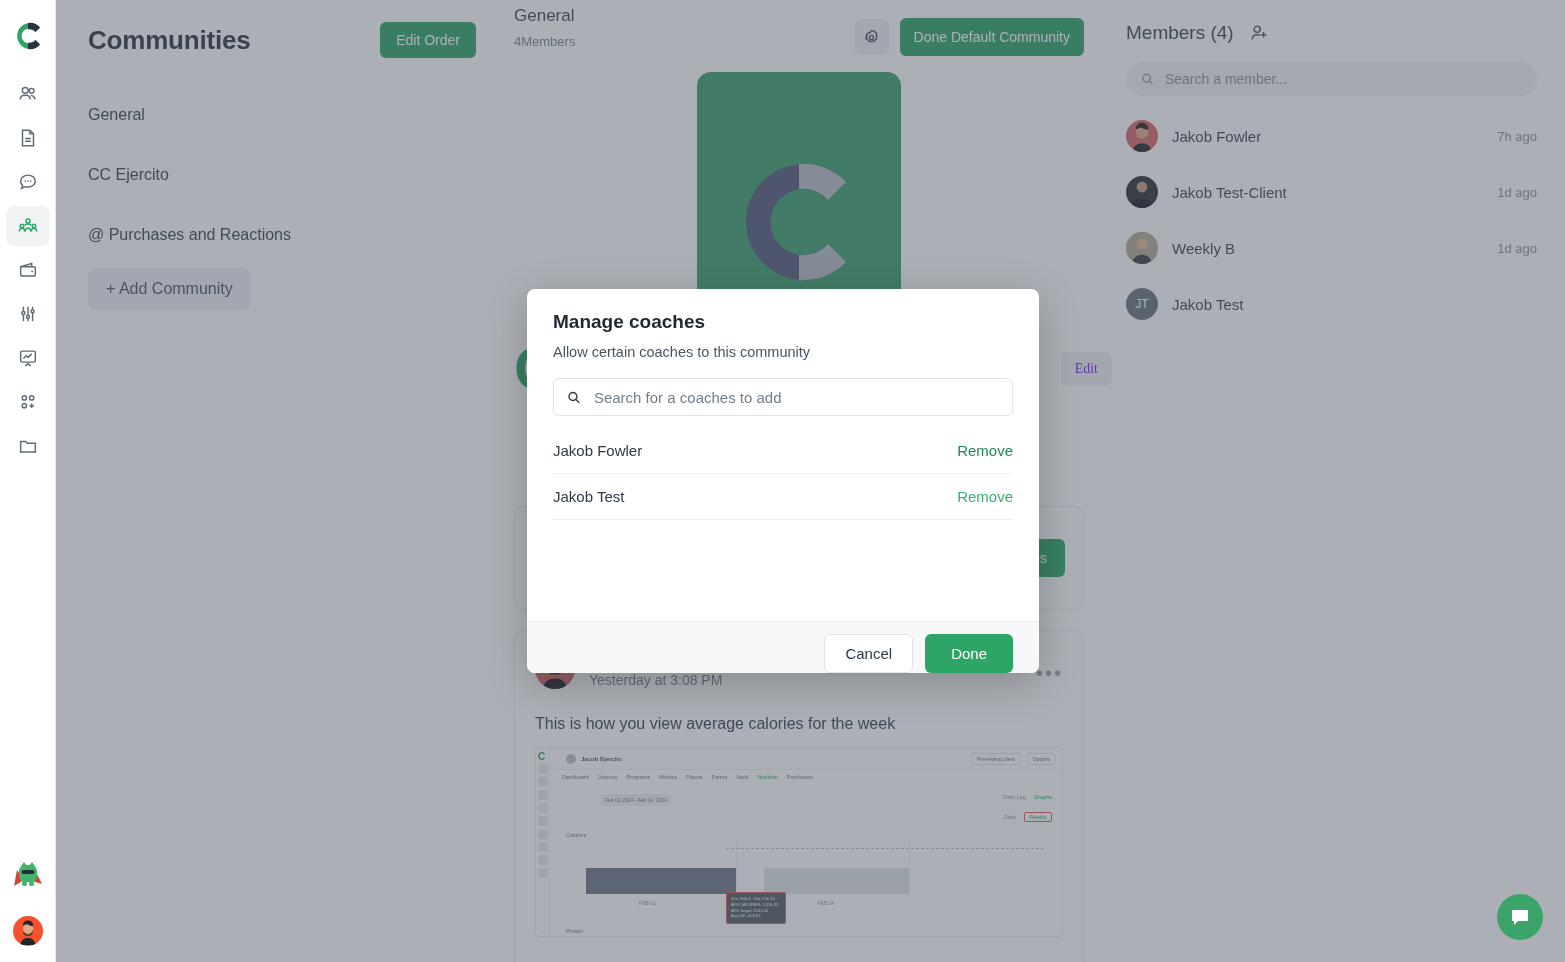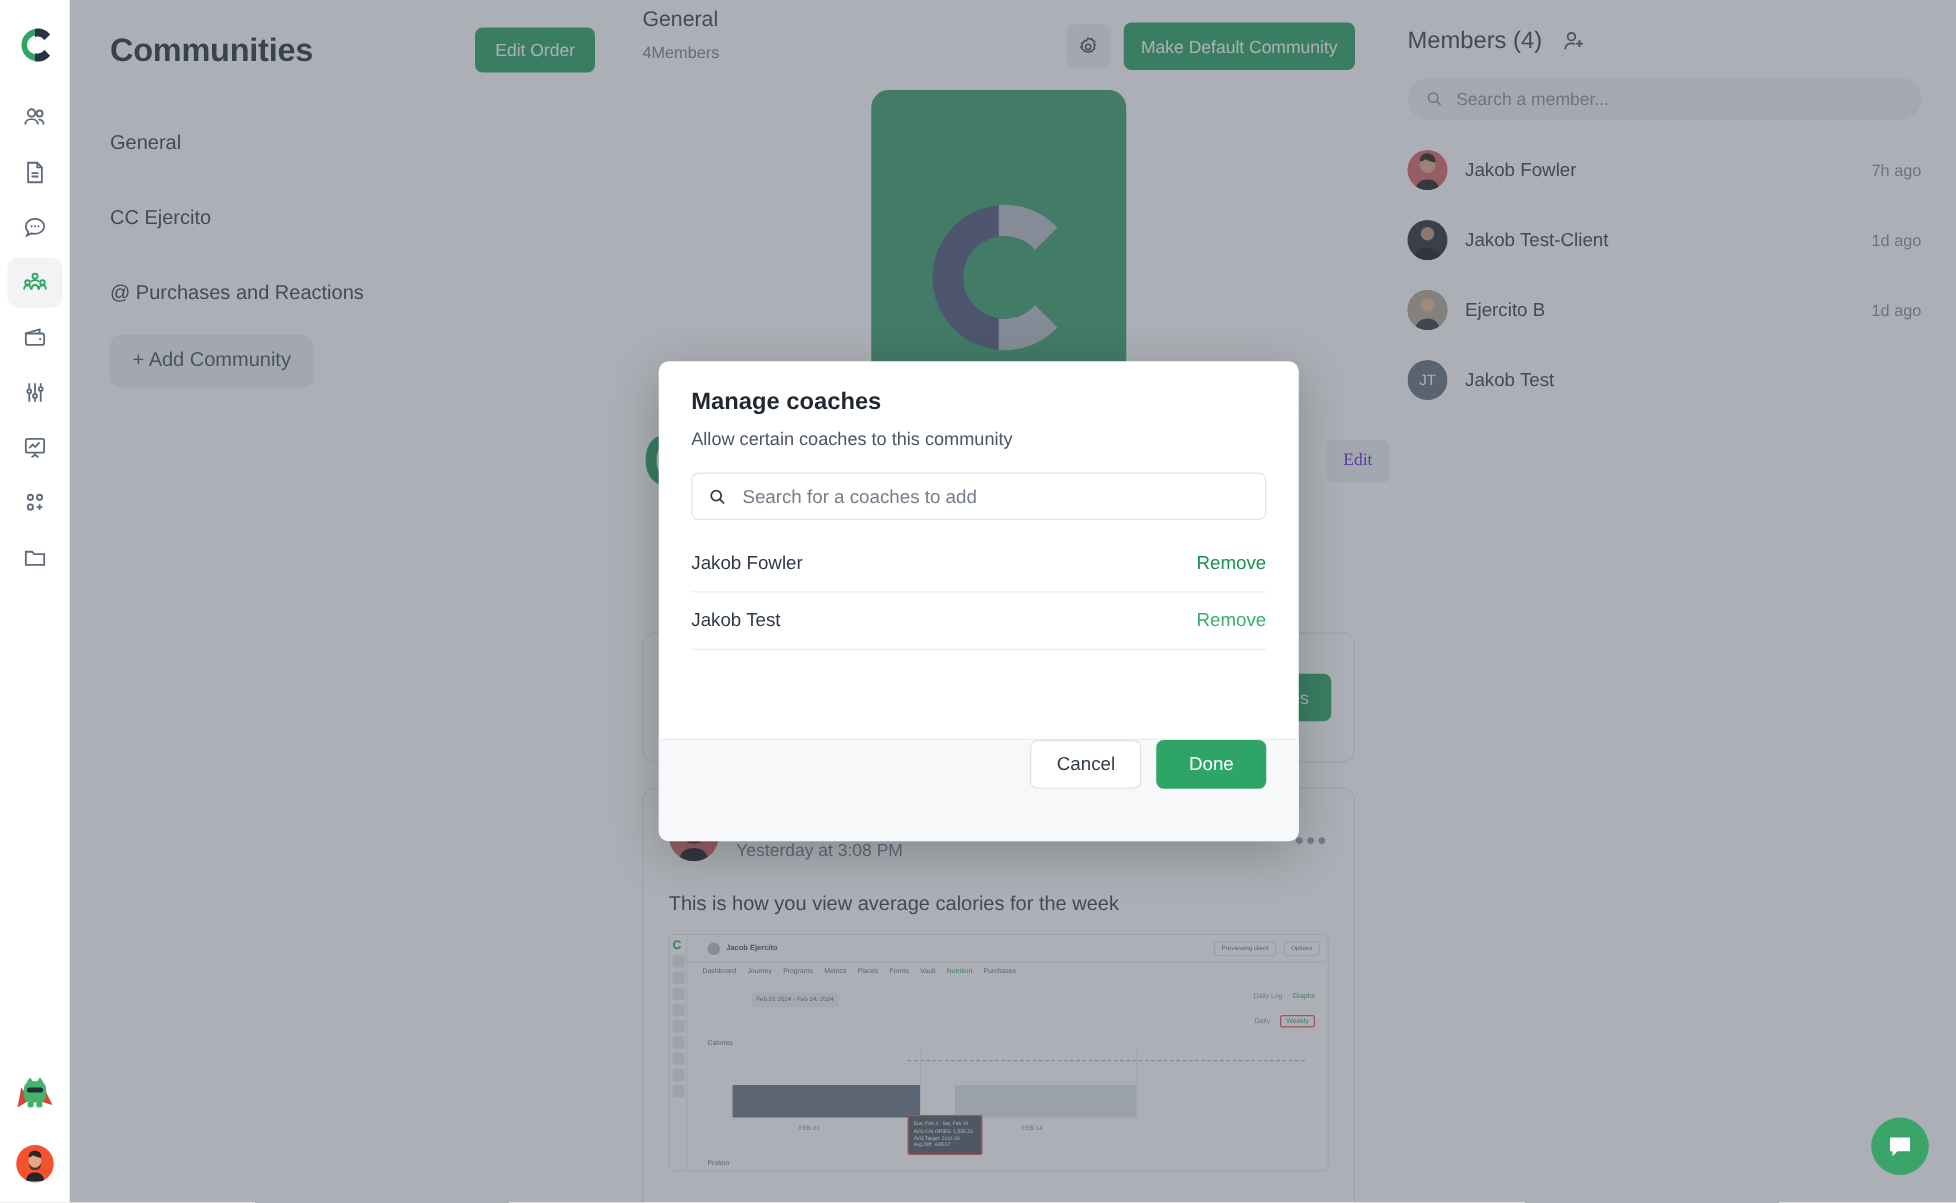--- a/index.html
+++ b/index.html
@@ -208,22 +208,22 @@
   .modal-search input::placeholder { color:#737e8a; }
   .coach-list { margin-top: 12px; }
   .coach-row {
     display:flex; align-items:center; justify-content:space-between;
     padding: 14px 0; border-bottom: 1px solid #eceef0;
   }
   .coach-name { font-size: 15px; color:#2f3a46; }
   .coach-remove { font-size: 15px; color:#1e8b52; cursor:pointer; }
   .coach-remove.light { color:#3ab070; }
   .modal-footer {
-    height: 82px; background:#f7f8f9; border-top:1px solid #eceef0;
-    display:flex; align-items:flex-start; justify-content:flex-end; gap: 12px; padding: 0 26px;
+    height: 52px; background:#f7f8f9; border-top:1px solid #eceef0;
+    display:flex; align-items:flex-end; justify-content:flex-end; gap: 12px; padding: 0 26px;
   }
   .btn-cancel {
     background:#fff; border:1px solid #dfe3e7; border-radius:6px; color:#2f3a46;
     font-size:15px; padding: 10px 20px; cursor:pointer; font-family:"Liberation Sans", sans-serif;
   }
   .btn-done {
     background:#2ea566; border:none; border-radius:6px; color:#fff;
     font-size:15px; padding: 11px 26px; cursor:pointer; font-family:"Liberation Sans", sans-serif;
   }
 </style>
@@ -358,21 +358,21 @@
           <div class="ch-title">General</div>
           <div class="ch-sub">4Members</div>
         </div>
         <div class="ch-actions">
           <button class="gear-btn">
             <svg width="19" height="19" viewBox="0 0 24 24" fill="none" stroke="currentColor" stroke-width="1.6">
               <path d="M12 3.2l1.7 1.1 2-.5.9 1.9 1.9.9-.5 2 1.1 1.7-1.1 1.7.5 2-1.9.9-.9 1.9-2-.5-1.7 1.1-1.7-1.1-2 .5-.9-1.9-1.9-.9.5-2L4.9 12l1.1-1.7-.5-2 1.9-.9.9-1.9 2 .5z"></path>
               <circle cx="12" cy="12" r="2.6"></circle>
             </svg>
           </button>
-          <button class="make-default-btn">Make Default Community</button>
+          <button class="make-default-btn">Done Default Community</button>
         </div>
       </div>
 
       <div class="hero-card">
         <svg width="150" height="150" viewBox="0 0 150 150">
           <path d="M122 35A58 58 0 1 0 122 115L104 97A33 33 0 1 1 104 53Z" fill="#545a7d"></path>
           <path d="M122 35A58 58 0 0 0 75 17v25a33 33 0 0 1 29 11Z" fill="#b9bec9"></path>
           <path d="M122 115A58 58 0 0 1 75 133v-25a33 33 0 0 0 29-11Z" fill="#b9bec9"></path>
         </svg>
       </div>
@@ -514,21 +514,21 @@
         </div>
 
         <div class="mem-row">
           <div class="mem-av" style="background:#9a9183">
             <svg viewBox="0 0 32 32" width="32" height="32">
               <rect width="32" height="32" fill="#b5aa96"></rect>
               <circle cx="16" cy="12" r="5.6" fill="#e6b892"></circle>
               <path d="M6 32c1-6.4 4.8-9.2 10-9.2S25 25.6 26 32z" fill="#3b3f45"></path>
             </svg>
           </div>
-          <div class="mem-name">Ejercito B</div>
+          <div class="mem-name">Weekly B</div>
           <div class="mem-time">1d ago</div>
         </div>
 
         <div class="mem-row">
           <div class="mem-av">
             <div class="mem-initials">JT</div>
           </div>
           <div class="mem-name">Jakob Test</div>
           <div class="mem-time"></div>
         </div>

